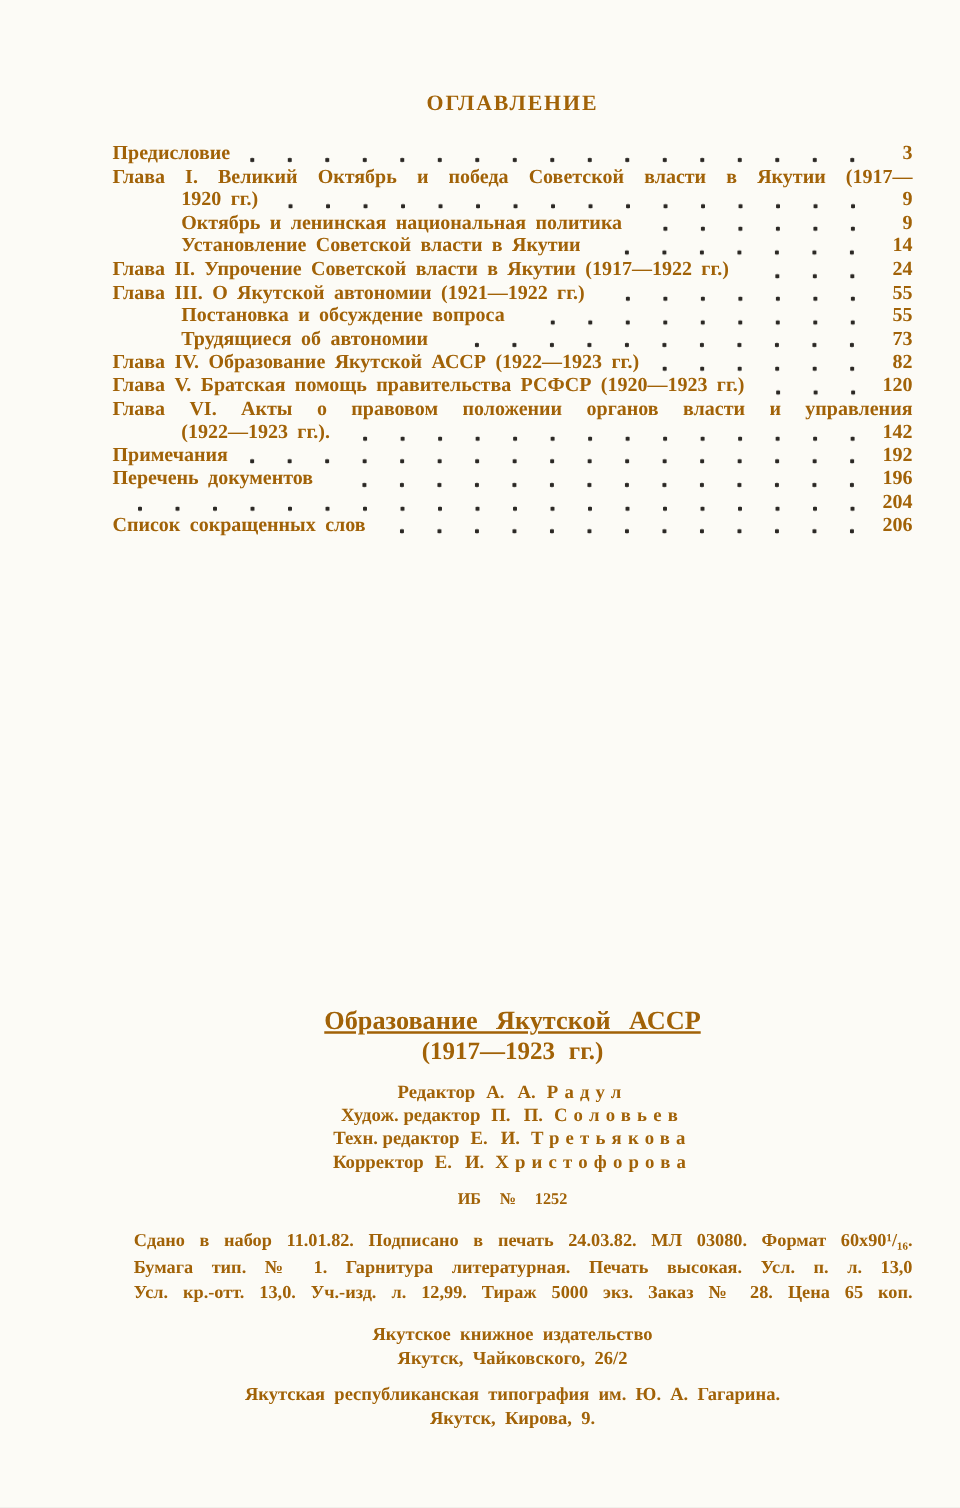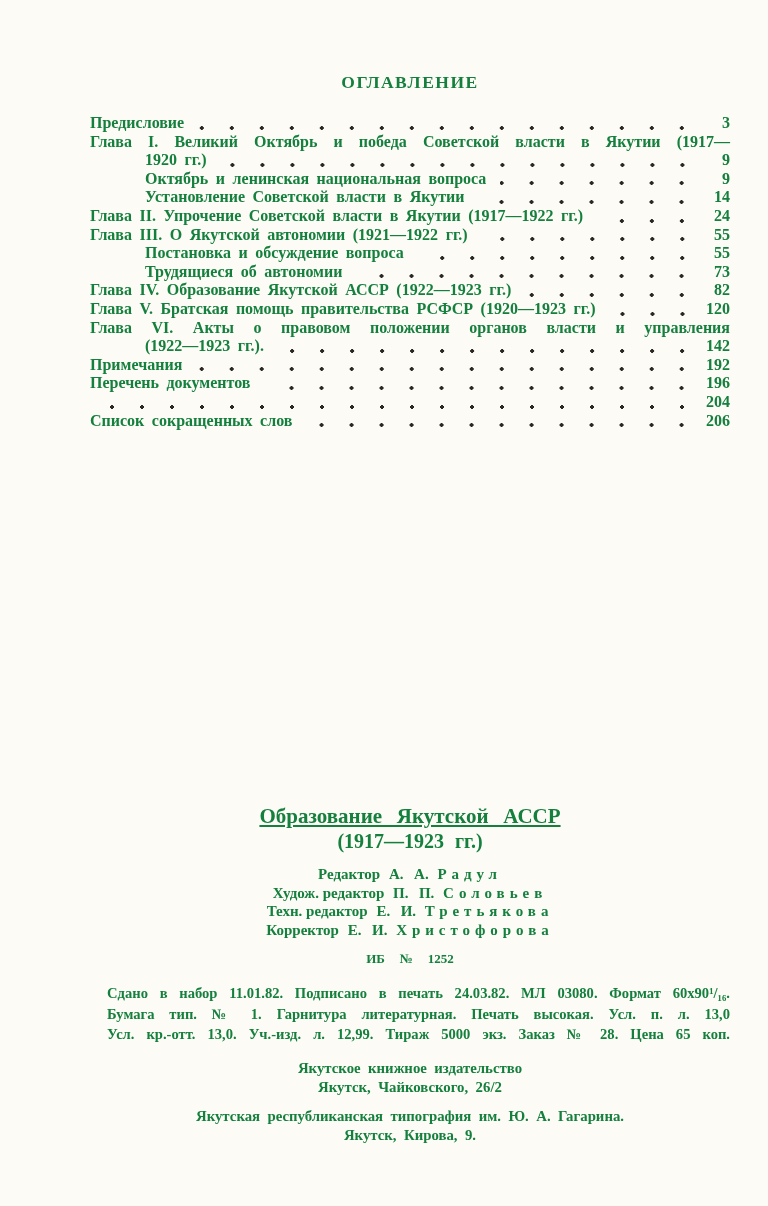--- a/index.html
+++ b/index.html
@@ -6,21 +6,21 @@
     margin: 0;
     padding: 0;
     background: #e9e7e1;
   }
   .page {
     position: relative;
     width: 768px;
     height: 1206px;
     margin: 0 auto;
     background: #fcfbf6;
-    color: #15803d;
+    color: #a16207;
     font-family: "Liberation Serif", "DejaVu Serif", serif;
     font-weight: 700;
     overflow: hidden;
     box-sizing: border-box;
     padding: 0 38px 0 90px; 
   }
   
   .toc-title {
     margin: 72px 0 0 0;
     text-align: center;
@@ -137,21 +137,21 @@
 
       </div>
 
       <div class="toc-row indent-1">
         <span class="toc-text">1920 гг.)</span>
         <span class="leader"></span>
         <span class="toc-page">9</span>
       </div>
 
       <div class="toc-row indent-1">
-        <span class="toc-text">Октябрь и ленинская национальная вопроса</span>
+        <span class="toc-text">Октябрь и ленинская национальная политика</span>
         <span class="leader"></span>
         <span class="toc-page">9</span>
       </div>
 
       <div class="toc-row indent-1">
         <span class="toc-text">Установление Советской власти в Якутии</span>
         <span class="leader"></span>
         <span class="toc-page">14</span>
       </div>
 

